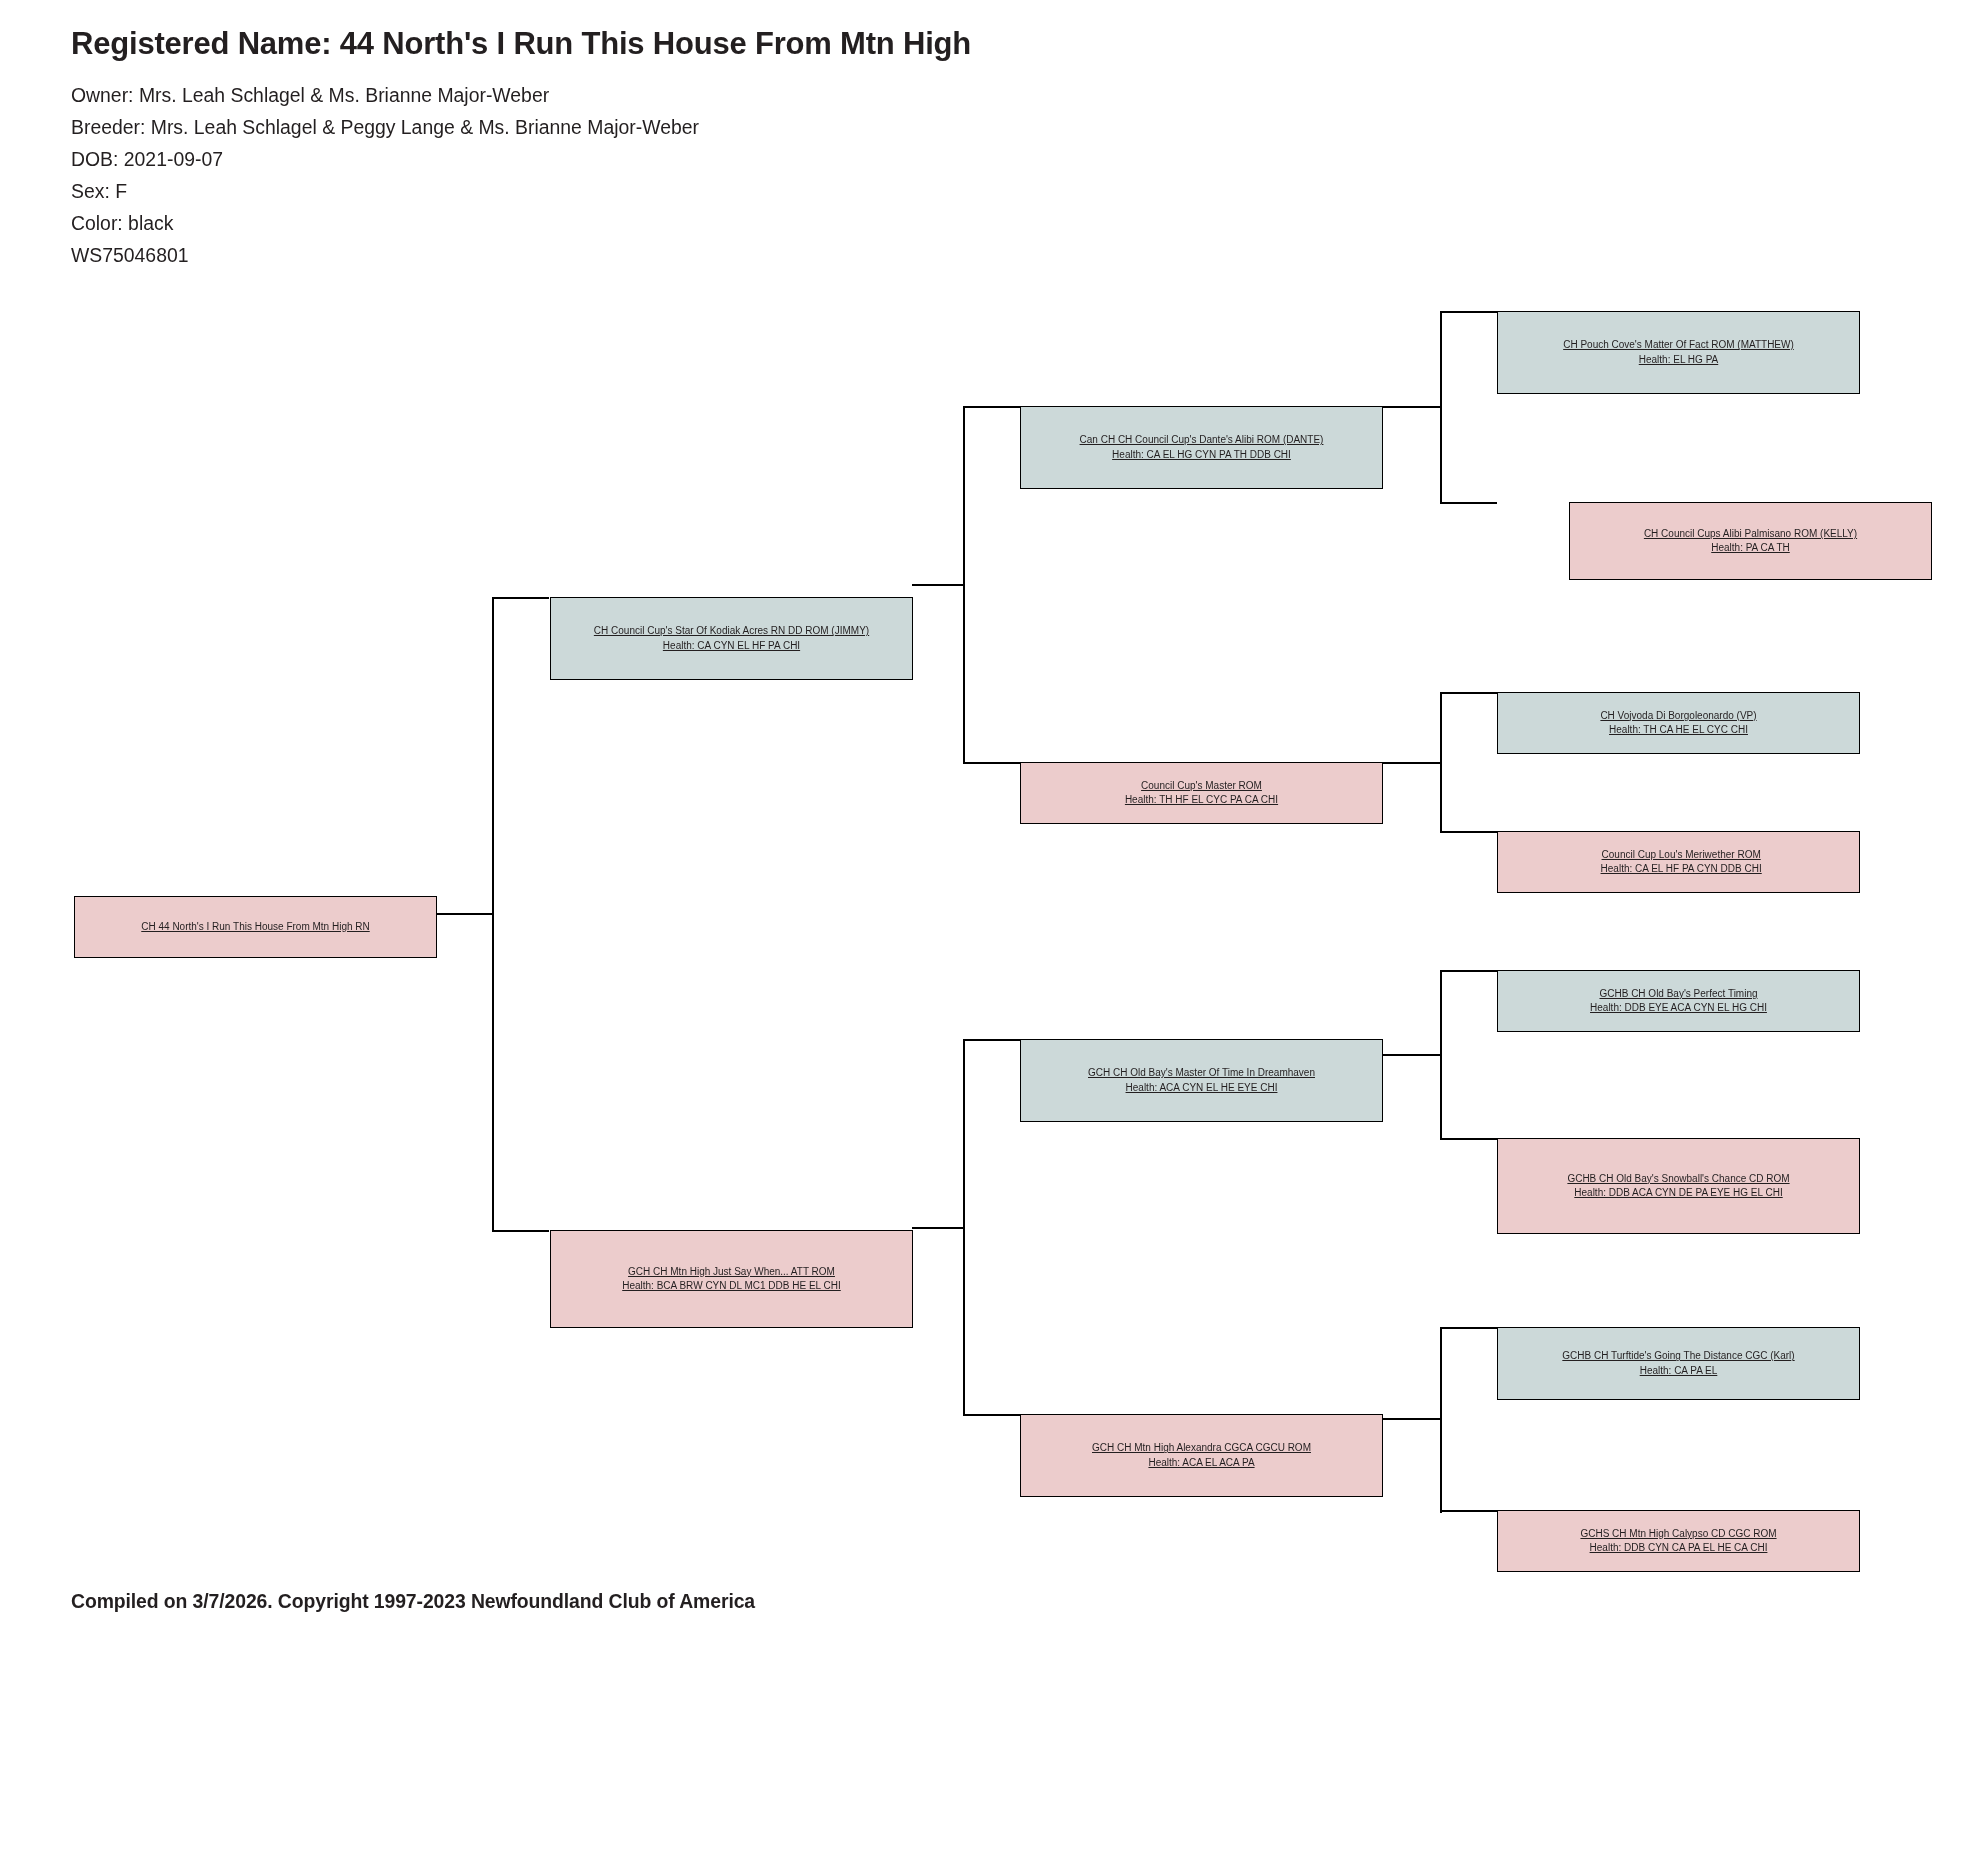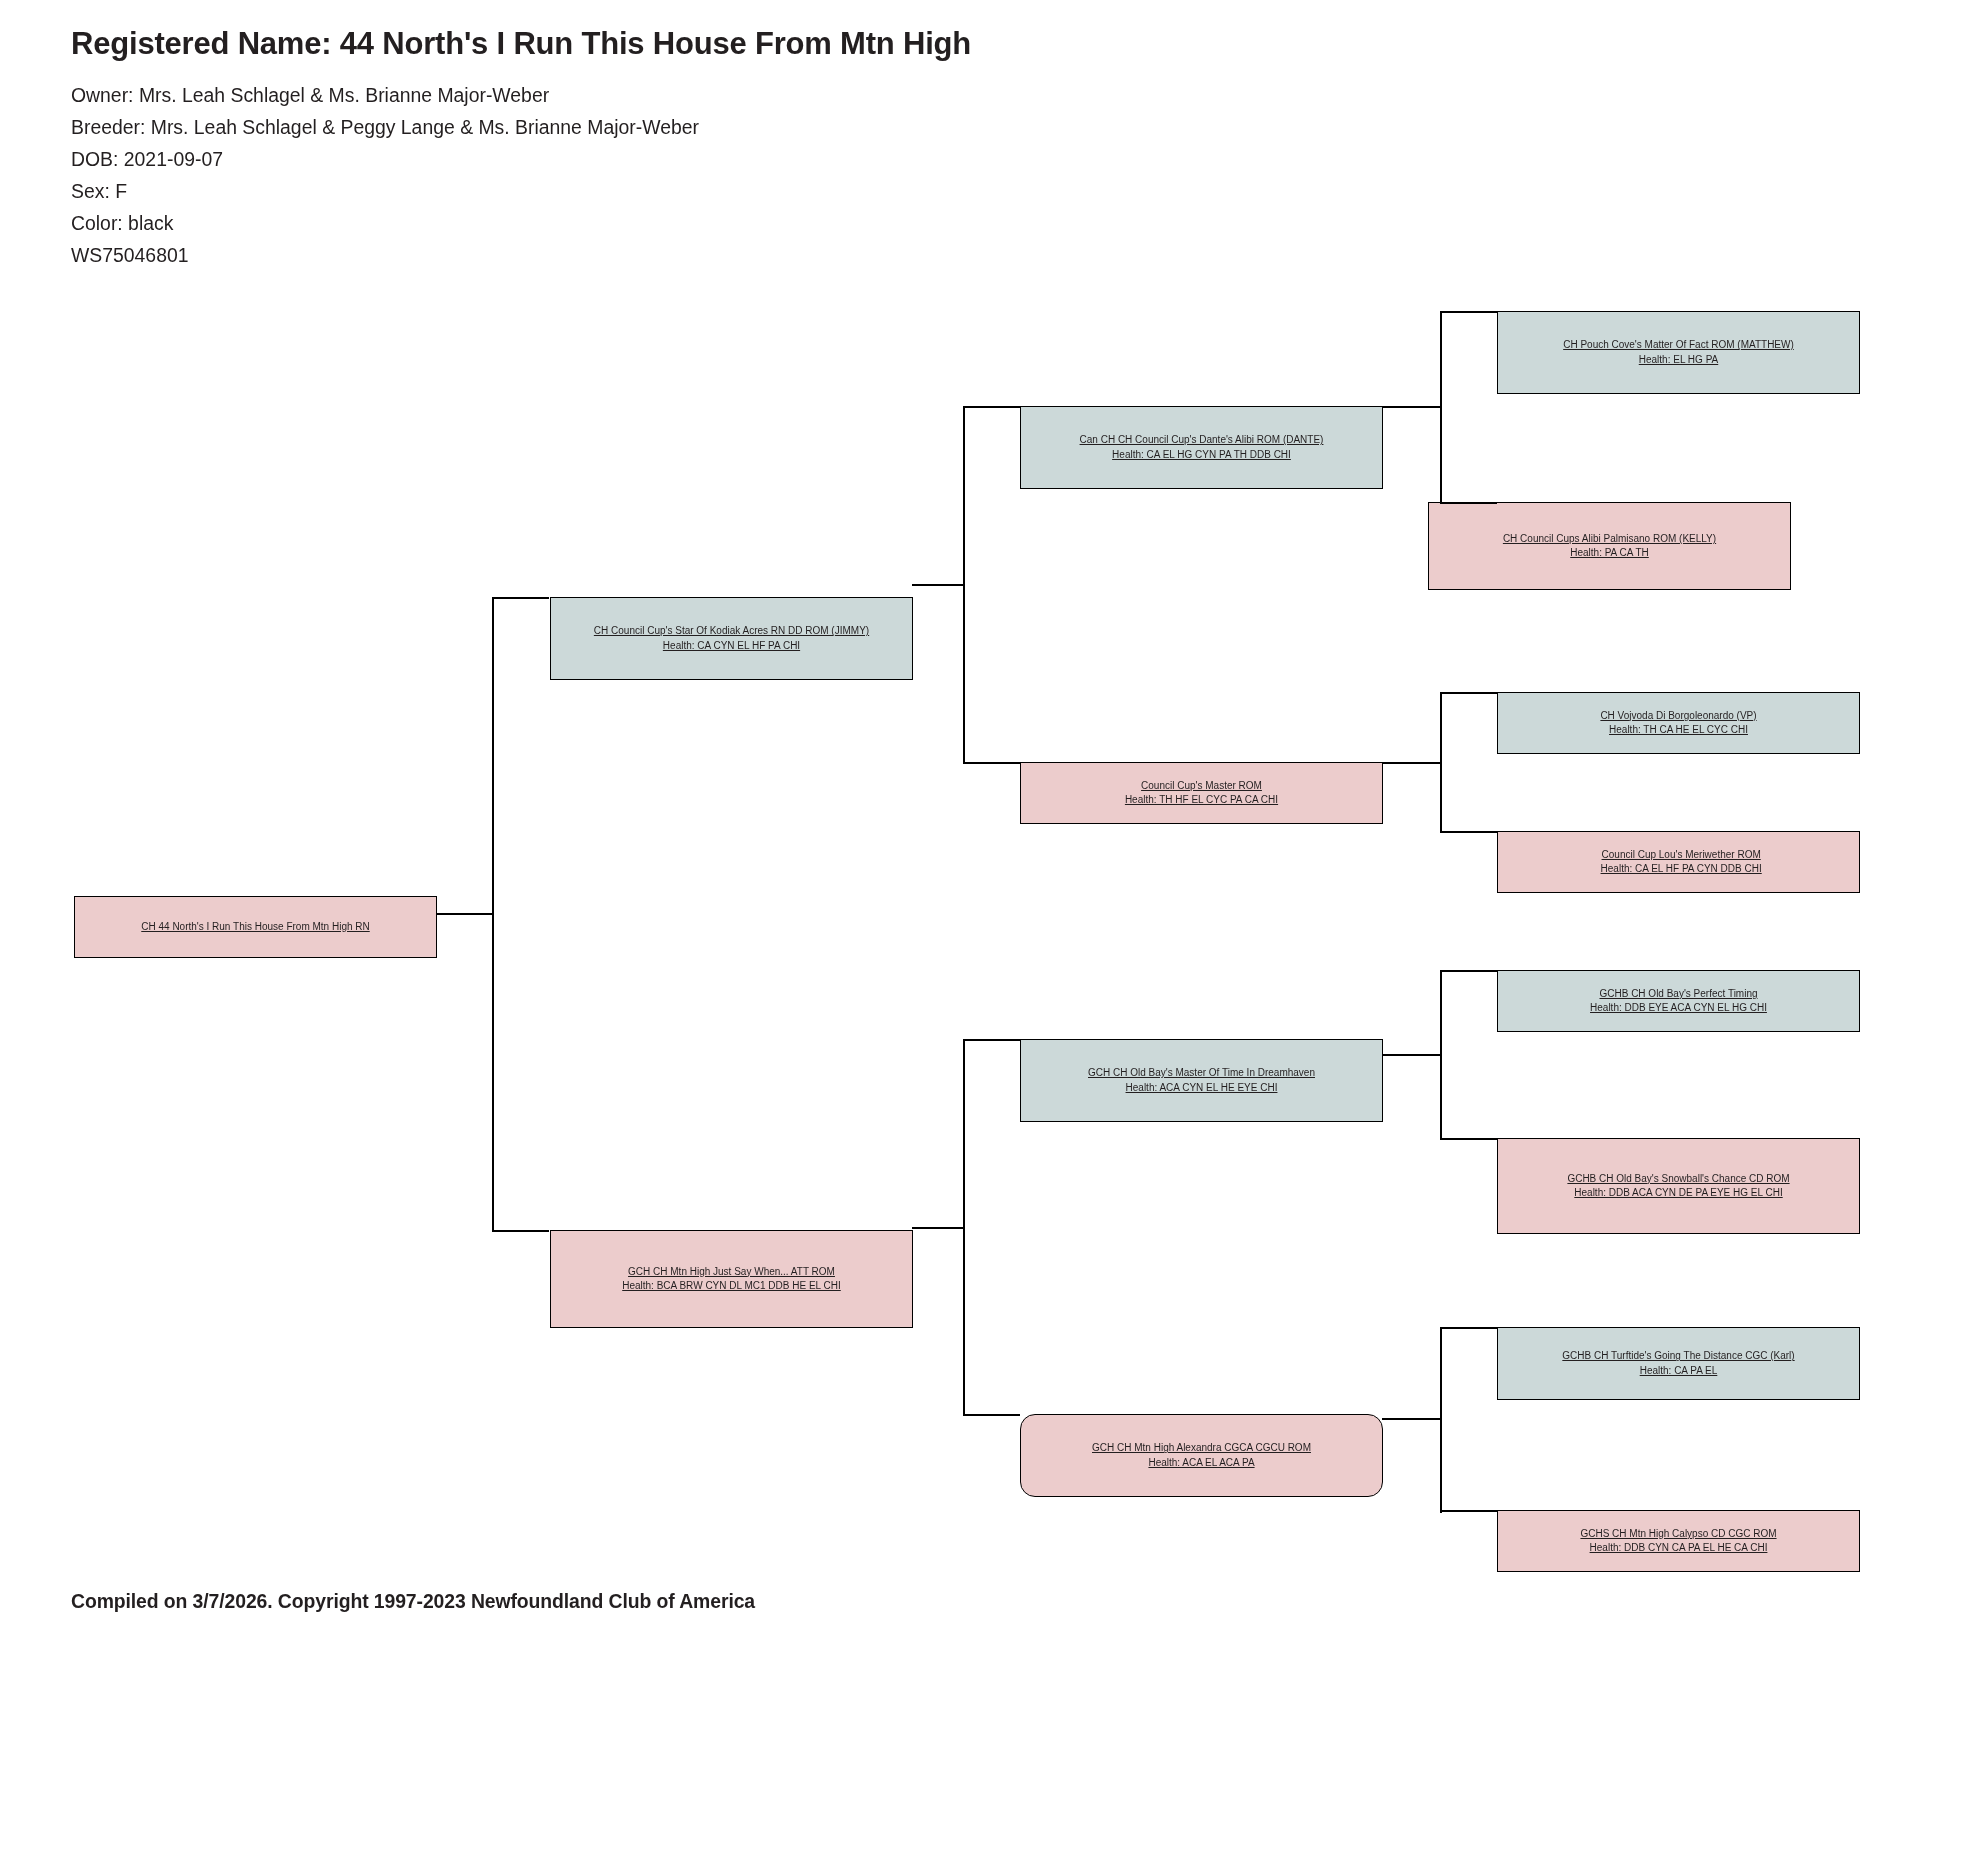--- a/index.html
+++ b/index.html
@@ -85,29 +85,29 @@
         <span class="hl">Health: CA EL HG CYN PA TH DDB CHI</span>
       </div>
       <div class="node dam" style="left: 1020px; top: 762px; width: 363px; height: 62px;">
         <span class="nm">Council Cup's Master ROM</span>
         <span class="hl">Health: TH HF EL CYC PA CA CHI</span>
       </div>
       <div class="node sire" style="left: 1020px; top: 1039px; width: 363px; height: 83px;">
         <span class="nm">GCH CH Old Bay's Master Of Time In Dreamhaven</span>
         <span class="hl">Health: ACA CYN EL HE EYE CHI</span>
       </div>
-      <div class="node dam" style="left: 1020px; top: 1414px; width: 363px; height: 83px; border-radius: 15px;">
+      <div class="node dam" style="left: 1020px; top: 1414px; width: 363px; height: 83px;">
         <span class="nm">GCH CH Mtn High Alexandra CGCA CGCU ROM</span>
         <span class="hl">Health: ACA EL ACA PA</span>
       </div>
       <div class="node sire" style="left: 1497px; top: 311px; width: 363px; height: 83px;">
         <span class="nm">CH Pouch Cove's Matter Of Fact ROM (MATTHEW)</span>
         <span class="hl">Health: EL HG PA</span>
       </div>
-      <div class="node dam" style="left: 1428px; top: 502px; width: 363px; height: 88px;">
+      <div class="node dam" style="left: 1569px; top: 502px; width: 363px; height: 78px;">
         <span class="nm">CH Council Cups Alibi Palmisano ROM (KELLY)</span>
         <span class="hl">Health: PA CA TH</span>
       </div>
       <div class="node sire" style="left: 1497px; top: 692px; width: 363px; height: 62px;">
         <span class="nm">CH Vojvoda Di Borgoleonardo (VP)</span>
         <span class="hl">Health: TH CA HE EL CYC CHI</span>
       </div>
       <div class="node dam" style="left: 1497px; top: 831px; width: 363px; height: 62px; padding-left: 12px;">
         <span class="nm">Council Cup Lou's Meriwether ROM</span>
         <span class="hl">Health: CA EL HF PA CYN DDB CHI</span>

